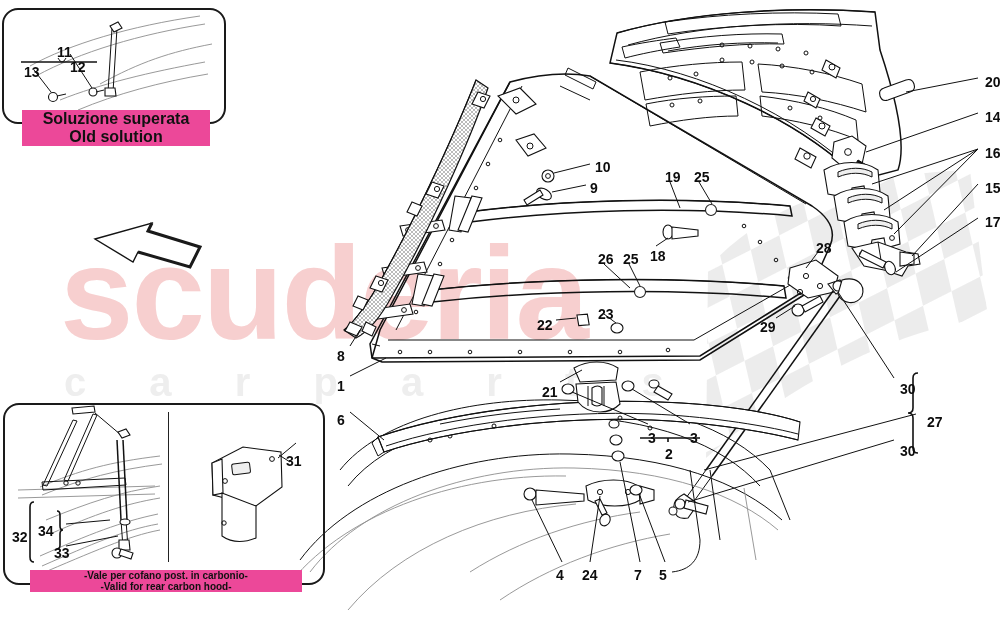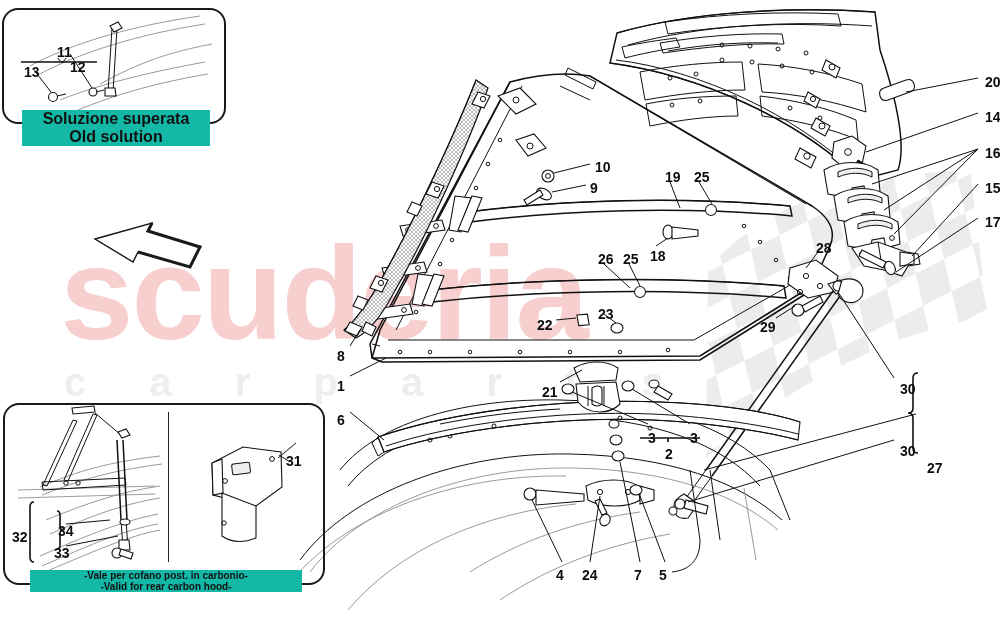--- a/index.html
+++ b/index.html
@@ -35,21 +35,21 @@
     border-radius:16px;
     background:transparent;
   }
   #inset-old{left:2px;top:8px;width:220px;height:112px;}
   #inset-carbon{left:3px;top:403px;width:318px;height:178px;}
   .inset-caption{
     position:absolute;
     text-align:center;
     font-weight:700;
     color:#111;
-    background:#14b8a6;
+    background:#ec4899;
     line-height:1.12;
     white-space:nowrap;
   }
   #cap-old{left:22px;top:110px;width:180px;font-size:16px;padding:0 4px;}
   #cap-carbon{left:30px;top:570px;width:264px;font-size:10px;padding:0 4px;}
   #divider-carbon{
     position:absolute;left:168px;top:412px;width:0;height:150px;
     border-left:1.6px solid #222;
   }
   
@@ -501,28 +501,28 @@
       <div class="cal" style="left: 337px; top: 349px;">8</div>
       <div class="cal" style="left: 337px; top: 379px;">1</div>
       <div class="cal" style="left: 337px; top: 413px;">6</div>
       <div class="cal" style="left: 542px; top: 385px;">21</div>
       <div class="cal" style="left: 648px; top: 431px;">3</div>
       <div class="cal" style="left: 690px; top: 431px;">3</div>
       <div class="cal" style="left: 665px; top: 447px;">2</div>
       <div class="cal" style="left: 816px; top: 241px;">28</div>
       <div class="cal" style="left: 760px; top: 320px;">29</div>
       <div class="cal" style="left: 900px; top: 382px;">30</div>
-      <div class="cal" style="left: 927px; top: 415px; margin-top: 46px;">27</div>
+      <div class="cal" style="left: 927px; top: 415px;">27</div>
       <div class="cal" style="left: 900px; top: 444px;">30</div>
       <div class="cal" style="left: 556px; top: 568px;">4</div>
       <div class="cal" style="left: 582px; top: 568px;">24</div>
       <div class="cal" style="left: 634px; top: 568px;">7</div>
       <div class="cal" style="left: 659px; top: 568px;">5</div>
       <div class="cal" style="left: 57px; top: 45px;">11</div>
       <div class="cal" style="left: 70px; top: 60px; text-align: right;">12</div>
       <div class="cal" style="left: 24px; top: 65px;">13</div>
       <div class="cal" style="left: 12px; top: 530px;">32</div>
-      <div class="cal" style="left: 38px; top: 524px; margin-left: 20px;">34</div>
+      <div class="cal" style="left: 38px; top: 524px;">34</div>
       <div class="cal" style="left: 38px; top: 546px; margin-left: 16px;">33</div>
       <div class="cal" style="left: 286px; top: 454px;">31</div>
     </div>
 
 </div>
 
 </body></html>

